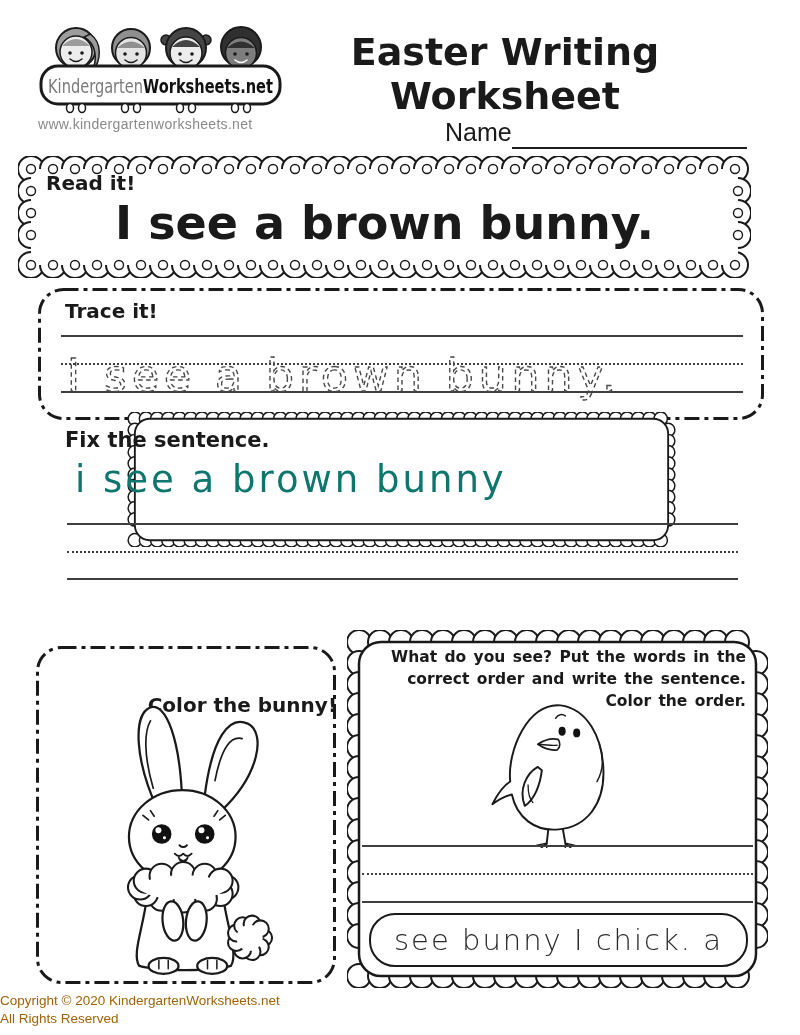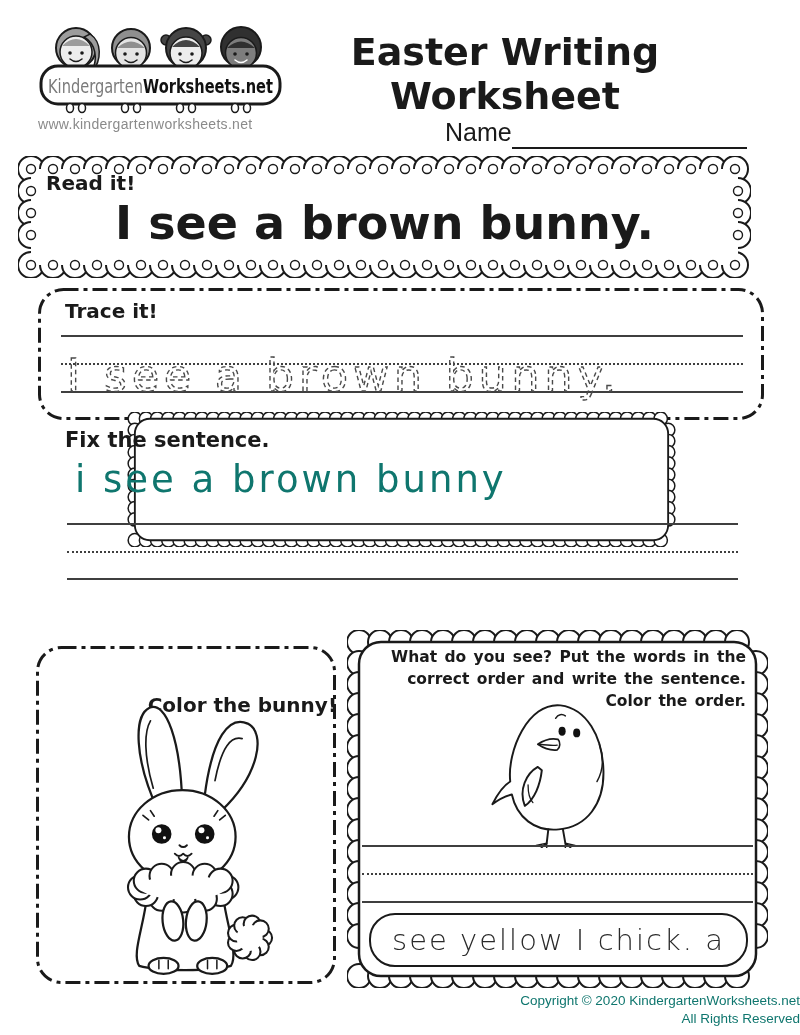--- a/index.html
+++ b/index.html
@@ -34,22 +34,22 @@
   #bunny-label{left:0;right:0;top:12px;text-align:right;margin-top:36px;}
   #bunny-svg{position:absolute;left:28px;top:44px;width:246px;height:290px;}
 
   #chick-box{left:347px;top:630px;width:421px;height:358px;text-align:right;}
   #chick-instr{left:24px;top:16px;width:375px;font-size:15.5px;font-weight:700;line-height:1.42;word-spacing:2px;}
   #chick-svg{position:absolute;left:128px;top:64px;width:158px;height:154px;}
   #word-box{left:22px;right:20px;top:283px;height:50px;border:2.5px solid #1a1a1a;border-radius:26px;
             display:flex;align-items:center;justify-content:center;
             font-size:29px;font-weight:300;letter-spacing:2px;color:#2a2a2a;}
 
-  #footer{left:0;right:0;top:992px;text-align:right;font-family:"Liberation Sans",sans-serif;
-          font-size:13.5px;color:#0f766e;line-height:1.35;}
+  #footer{left:0;right:0;top:992px;text-align:left;font-family:"Liberation Sans",sans-serif;
+          font-size:13.5px;color:#a16207;line-height:1.35;}
   svg{display:block;}
 </style>
 </head>
 <body>
 
 <svg id="logo-svg" class="abs" viewBox="0 0 245 104">
   <g>
 
     <circle cx="38" cy="38" r="20" fill="#9c9c9c" stroke="#1a1a1a" stroke-width="2"></circle>
     <path d="M52,24 C64,32 64,50 54,62 C60,48 58,34 46,27 Z" fill="#9c9c9c" stroke="#1a1a1a" stroke-width="1.5"></path>
@@ -541,20 +541,20 @@
     <path d="M58,112 C58,122 60,130 64,134" fill="none" stroke-width="1.6"></path>
     <path d="M146,62 C152,80 150,96 143,108" fill="none" stroke-width="1.8"></path>
     <path d="M83,167 L81,184 M101,167 L104,184" fill="none"></path>
     <path d="M81,184 L68,187 M81,184 L72,192 M81,184 L81,192" fill="none" stroke-width="1.8"></path>
     <path d="M104,184 L116,187 M104,184 L113,192 M104,184 L104,192" fill="none" stroke-width="1.8"></path>
   </svg>
   <div class="solid-line" style="left:15px;right:15px;top:215px"></div>
   <div class="dot-line" style="left:15px;right:15px;top:243px"></div>
   <div class="solid-line" style="left:15px;right:15px;top:271px"></div>
   <div id="word-box" class="abs">
-    <span>see yellow I chick. a</span>
+    <span>see bunny I chick. a</span>
   </div>
 </div>
 
 <div id="footer" class="abs">
   <div>Copyright © 2020 KindergartenWorksheets.net</div>
   <div>All Rights Reserved</div>
 </div>
 
 </body></html>

